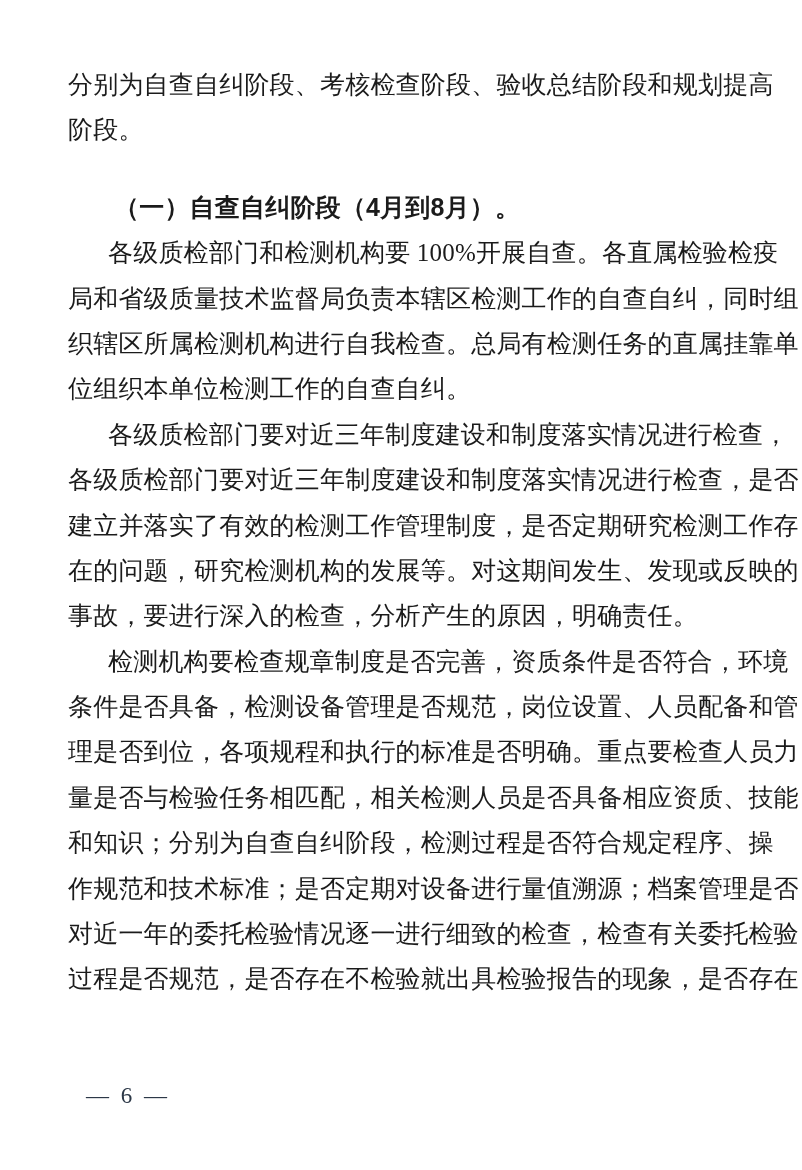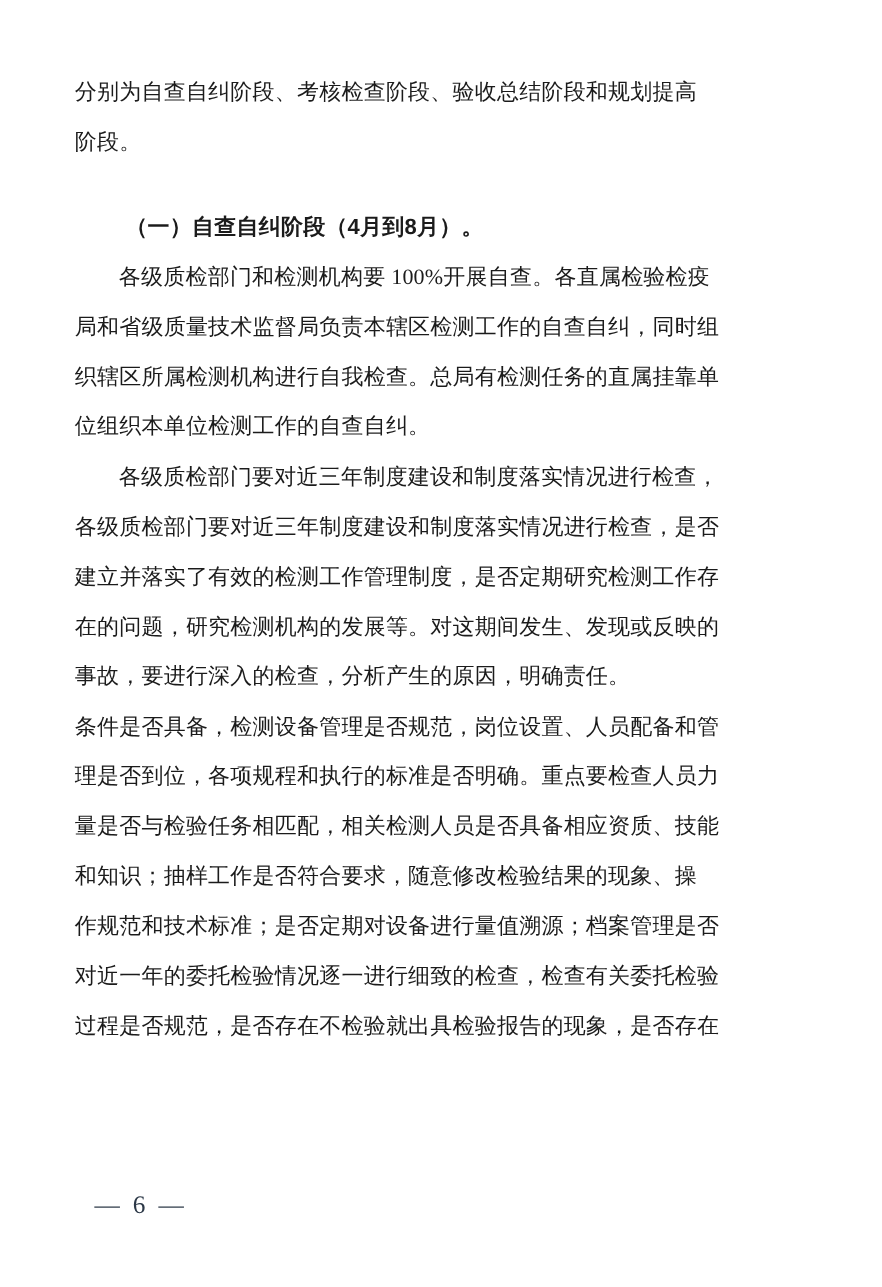--- a/index.html
+++ b/index.html
@@ -16,21 +16,21 @@
     overflow: hidden;
     font-family: "Liberation Serif", "DejaVu Serif", serif;
   }
   .content {
     position: absolute;
     left: 68px;
     top: 62px;
     width: 690px;
   }
   .line {
-    font-size: 20px;
+    font-size: 25px;
     line-height: 45.4px;
     height: 45.4px;
     color: #1b1b1b;
     white-space: pre;
     letter-spacing: 0.2px;
   }
   .line.indent {
     padding-left: 40px;
   }
   .line.heading {
@@ -60,22 +60,23 @@
       <div class="line heading">（一）自查自纠阶段（4月到8月）。</div>
       <div class="line indent">各级质检部门和检测机构要 100%开展自查。各直属检验检疫</div>
       <div class="line">局和省级质量技术监督局负责本辖区检测工作的自查自纠，同时组</div>
       <div class="line">织辖区所属检测机构进行自我检查。总局有检测任务的直属挂靠单</div>
       <div class="line">位组织本单位检测工作的自查自纠。</div>
       <div class="line indent">各级质检部门要对近三年制度建设和制度落实情况进行检查，</div>
       <div class="line">各级质检部门要对近三年制度建设和制度落实情况进行检查，是否</div>
       <div class="line">建立并落实了有效的检测工作管理制度，是否定期研究检测工作存</div>
       <div class="line">在的问题，研究检测机构的发展等。对这期间发生、发现或反映的</div>
       <div class="line">事故，要进行深入的检查，分析产生的原因，明确责任。</div>
+      <div class="line indent">检测机构要检查规章制度是否完善，资质条件是否符合，环境</div>
       <div class="line">条件是否具备，检测设备管理是否规范，岗位设置、人员配备和管</div>
       <div class="line">理是否到位，各项规程和执行的标准是否明确。重点要检查人员力</div>
       <div class="line">量是否与检验任务相匹配，相关检测人员是否具备相应资质、技能</div>
-      <div class="line">和知识；抽样工作是否符合要求，随意修改检验结果的现象、操</div>
+      <div class="line">和知识；分别为自查自纠阶段，检测过程是否符合规定程序、操</div>
       <div class="line">作规范和技术标准；是否定期对设备进行量值溯源；档案管理是否</div>
       <div class="line">对近一年的委托检验情况逐一进行细致的检查，检查有关委托检验</div>
       <div class="line">过程是否规范，是否存在不检验就出具检验报告的现象，是否存在</div>
     </div>
   <div class="footer">— 6 —</div>
 </div>
 
 </body></html>

